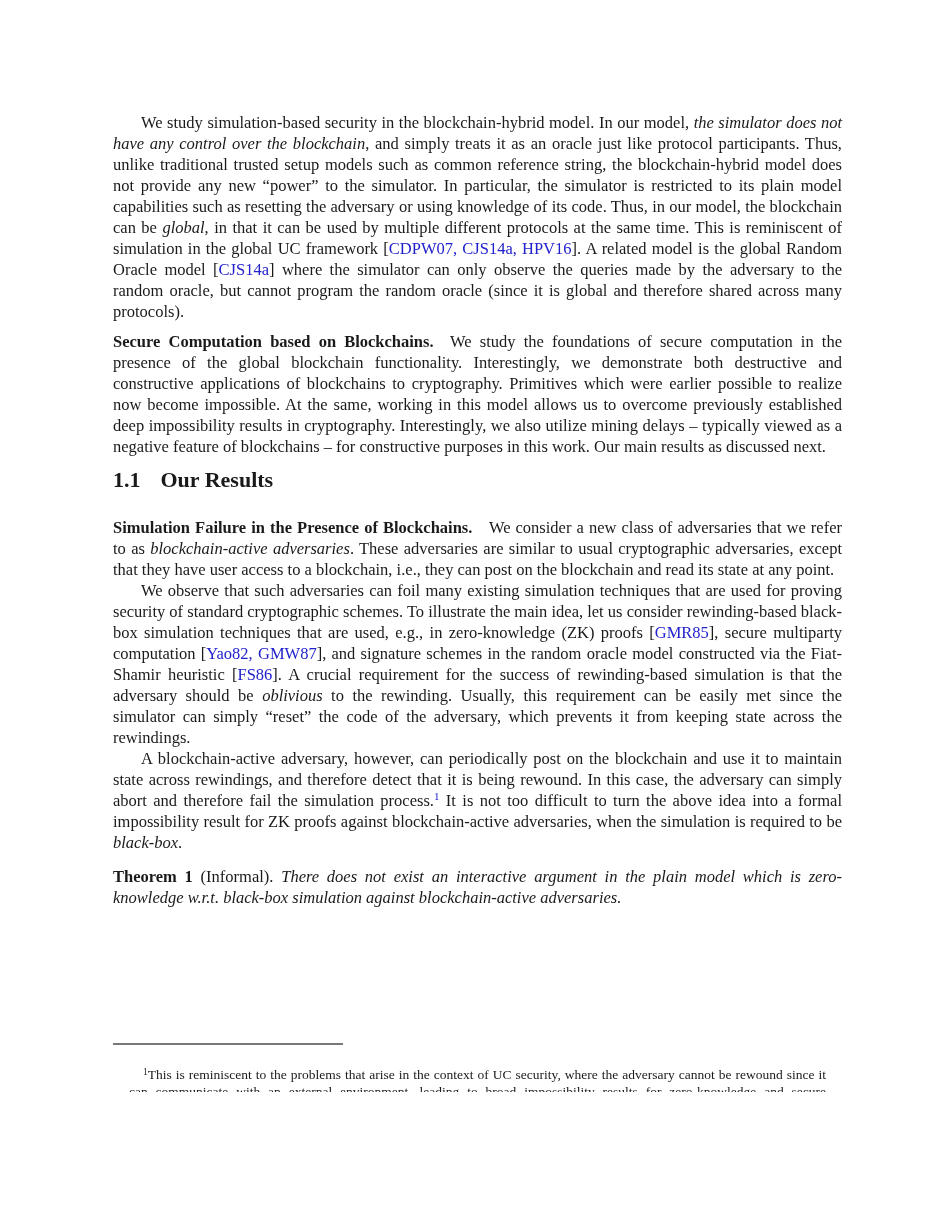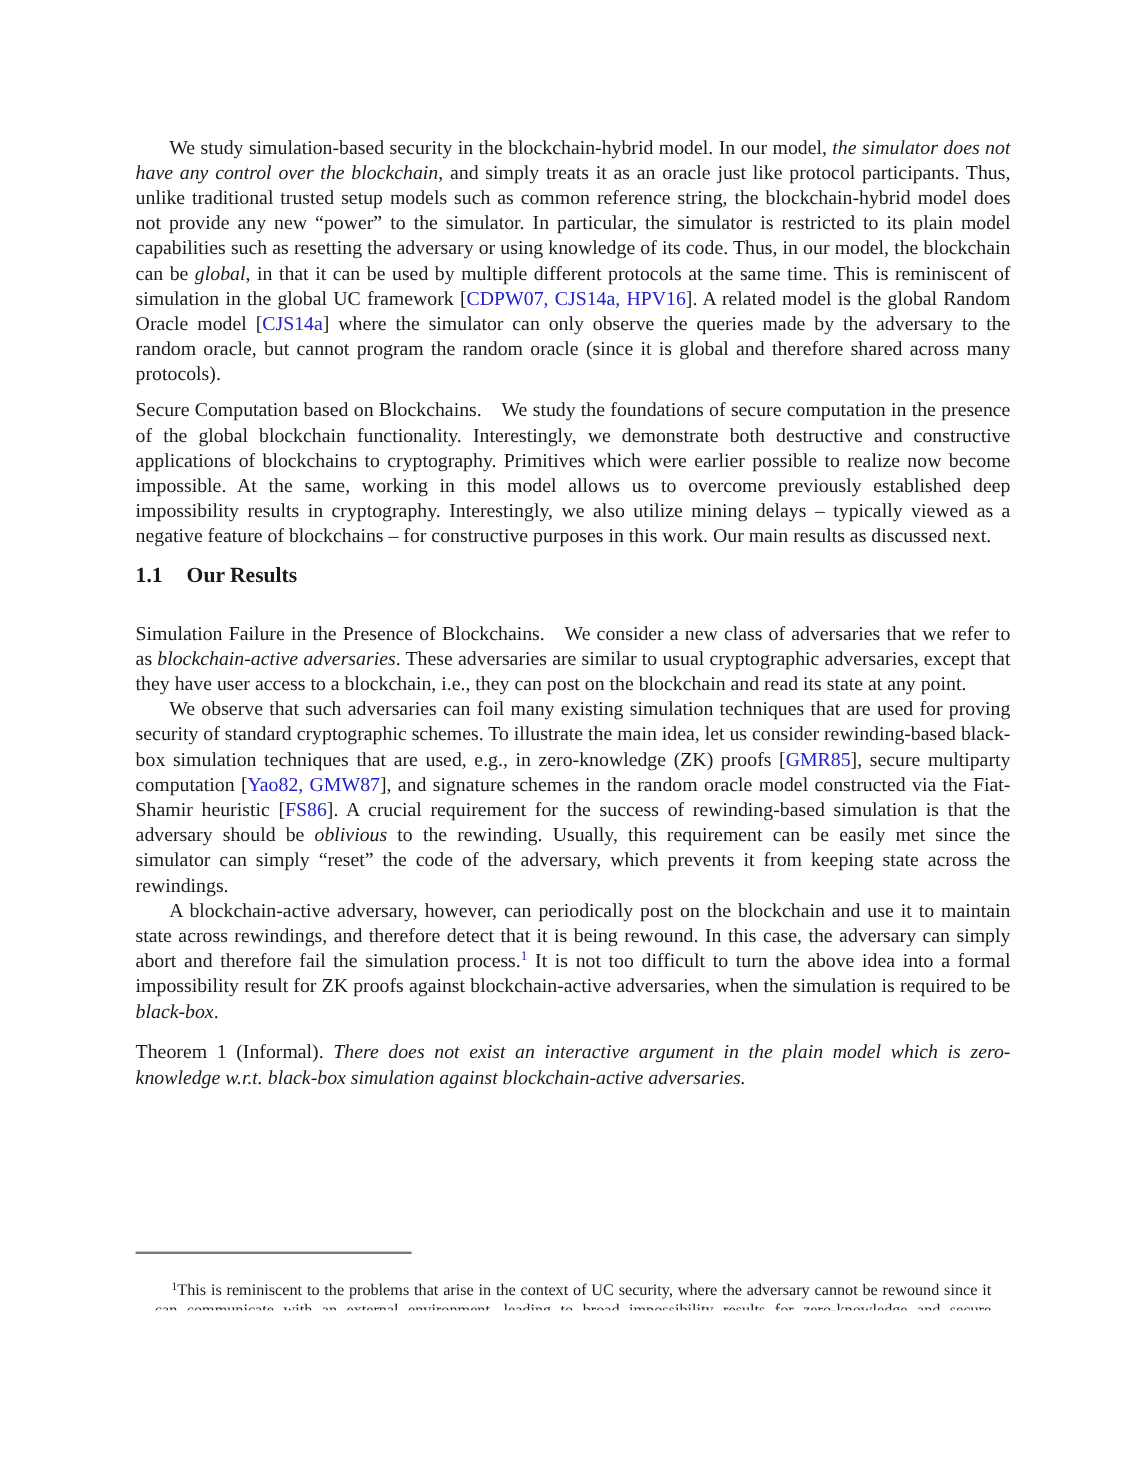--- a/index.html
+++ b/index.html
@@ -11,26 +11,26 @@
   .textblock{
     position:absolute;left:113px;top:112px;width:729px;
     font-size:16.5px;line-height:21px;text-align:justify;
     -webkit-hyphens:none;hyphens:none;
   }
   .textblock p{margin:0;}
   p.indent{text-indent:28px;}
   p.headpara{margin-top:9px;}
   p.theorem{margin-top:13px;margin-bottom:30px;}
   h2.sechead{
-    font-size:18px;line-height:25px;font-weight:bold;
+    font-size:22px;line-height:25px;font-weight:bold;
     margin:10px 0 25px 0;text-align:left;
   }
   h2.sechead .secnum{margin-right:20px;}
   .it{font-style:italic;}
-  .bd{font-weight:normal;}
+  .bd{font-weight:bold;}
   a.cite{color:var(--cite,#2222cc);text-decoration:none;cursor:pointer;}
   a.fnref{
     color:var(--cite,#2222cc);text-decoration:none;cursor:pointer;
     font-size:11px;vertical-align:6px;line-height:0;
   }
   .fnrule{
     position:absolute;left:113px;top:1043px;width:230px;height:2px;
     background:#787878;
   }
   .footnote{

